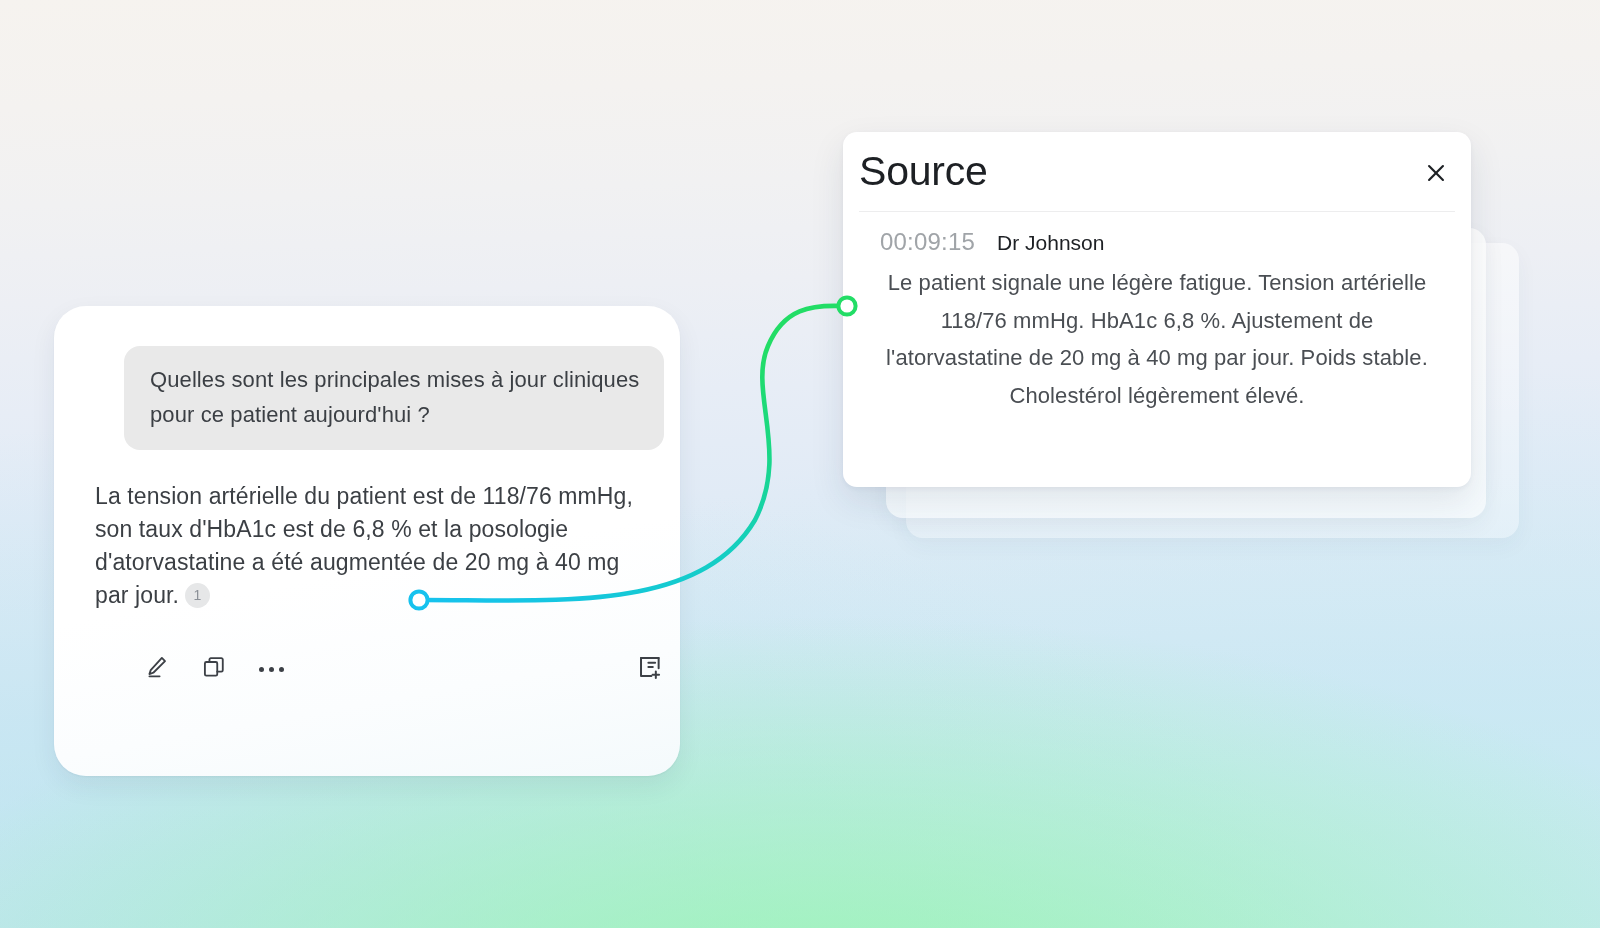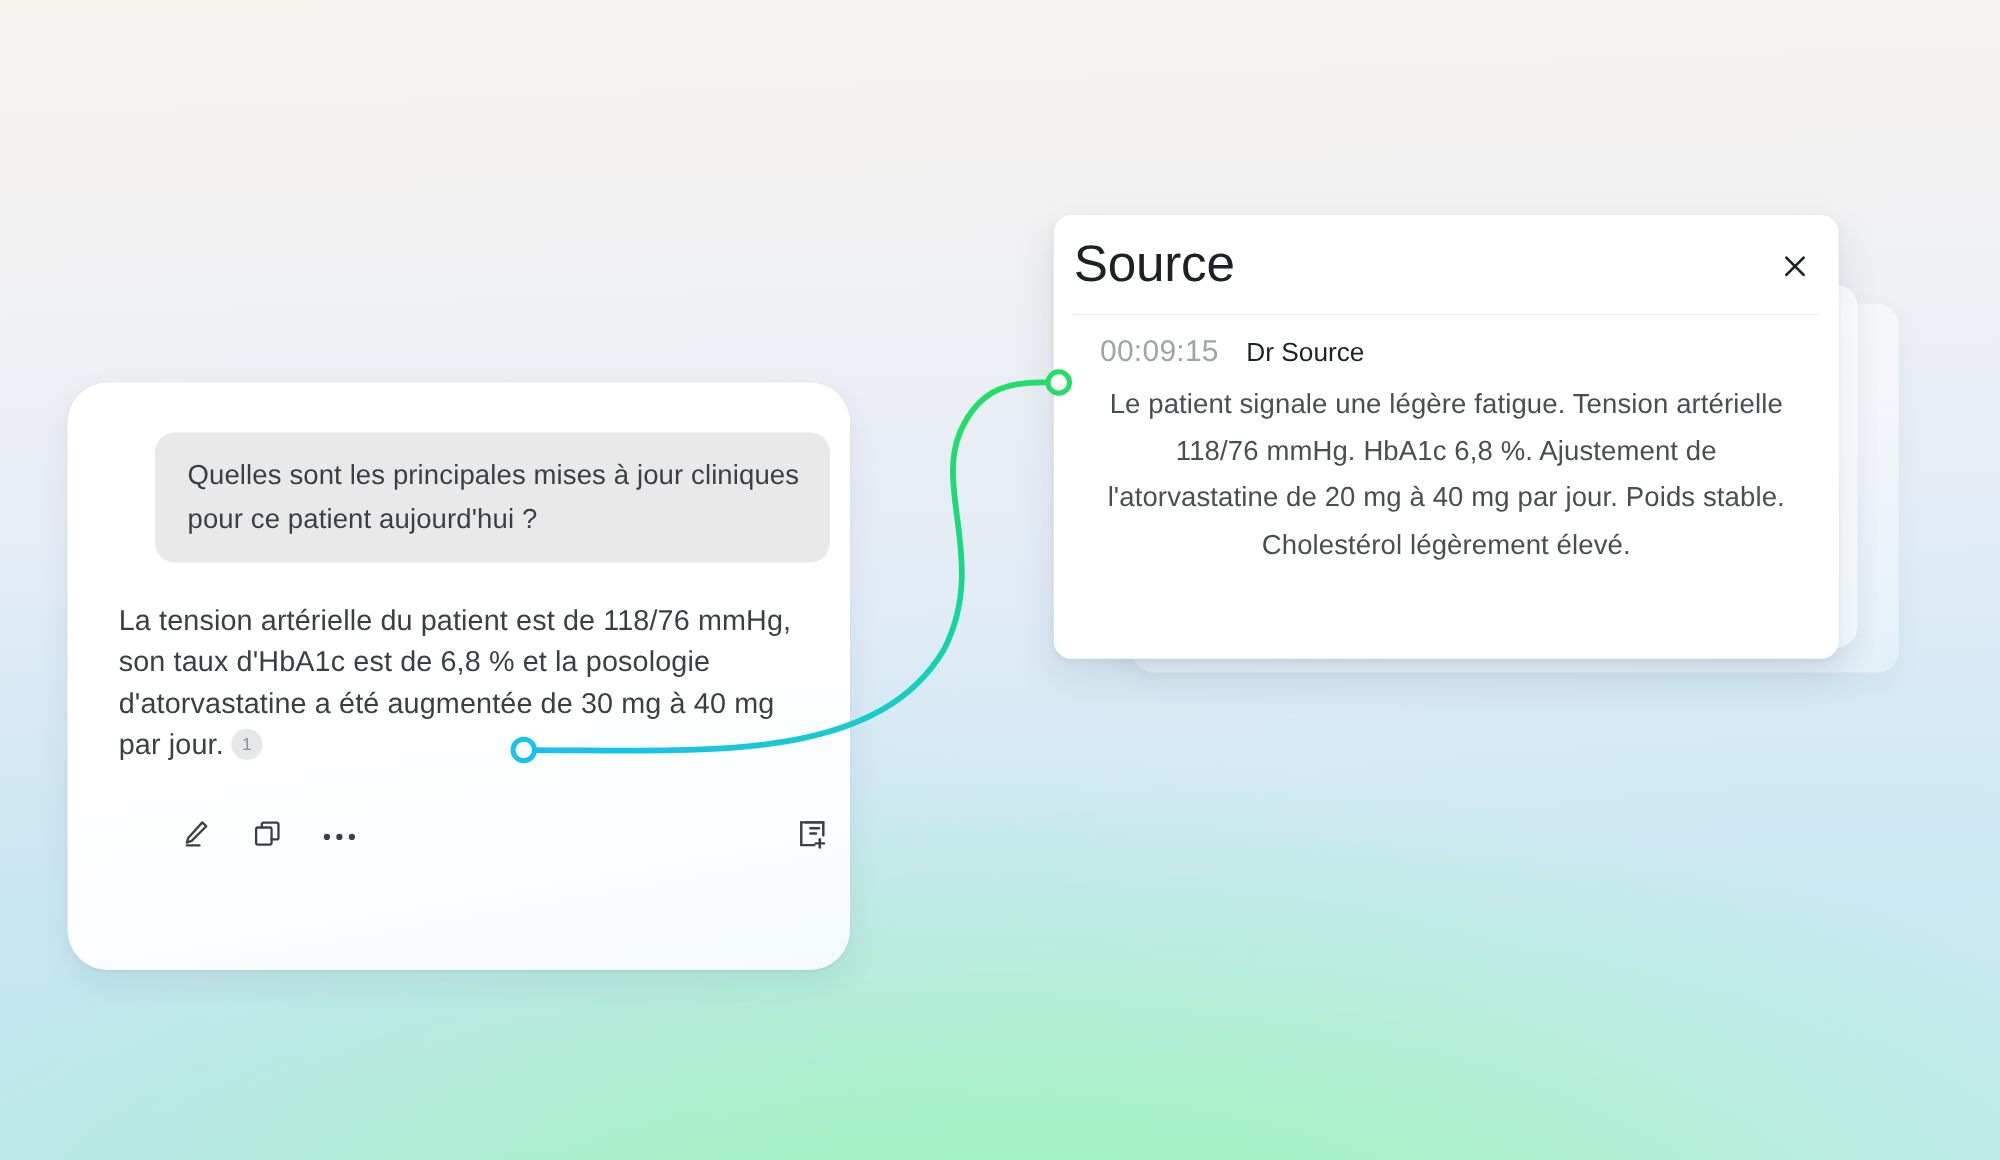--- a/index.html
+++ b/index.html
@@ -145,21 +145,20 @@
 
   
   #source-panel {
     left: 843px;
     top: 132px;
     width: 628px;
     height: 355px;
     border-radius: 14px;
     background: #ffffff;
     box-shadow: 0 2px 5px rgba(30,48,70,0.05), 0 14px 34px rgba(30,48,70,0.10);
-    margin-top: 40px;
   }
   #source-header {
     position: absolute;
     left: 0; right: 0; top: 0;
     height: 79px;
   }
   #source-title {
     position: absolute;
     left: 16px;
     top: 16px;
@@ -232,21 +231,21 @@
 <div id="backdrop"></div>
 
 <div class="card" id="ghost-2"></div>
 <div class="card" id="ghost-1"></div>
 
 <div class="card" id="chat-card">
 
   <div id="question-bubble">Quelles sont les principales mises à jour cliniques pour ce patient aujourd'hui ?</div>
 
   <div id="answer-text">
-    <span>La tension artérielle du patient est de 118/76 mmHg, son taux d'HbA1c est de 6,8 % et la posologie d'atorvastatine a été augmentée de 30 mg à 40 mg par jour.</span><span id="citation-badge">1</span>
+    <span>La tension artérielle du patient est de 118/76 mmHg, son taux d'HbA1c est de 6,8 % et la posologie d'atorvastatine a été augmentée de 20 mg à 40 mg par jour.</span><span id="citation-badge">1</span>
   </div>
 
   <div id="action-bar">
 
     <div class="act" id="act-edit">
       <span>
         <svg width="26" height="26" viewBox="0 0 24 24" fill="none" stroke="#3c4046" stroke-width="1.7" stroke-linecap="round" stroke-linejoin="round">
           <path d="M16.5 3.6 L19.4 6.5 L8.6 17.3 L5 18.5 L6.2 14.9 Z"></path>
           <path d="M5 20.6 L14.4 20.6"></path>
         </svg>
@@ -297,21 +296,21 @@
           <path d="M5.6 5.6 L18.4 18.4"></path>
           <path d="M18.4 5.6 L5.6 18.4"></path>
         </svg>
       </span>
     </div>
     <div id="header-rule"></div>
   </div>
 
   <div id="meta-row">
     <span id="meta-time">00:09:15</span>
-    <span id="meta-speaker">Dr Source</span>
+    <span id="meta-speaker">Dr Johnson</span>
   </div>
 
   <div id="source-body">Le patient signale une légère fatigue. Tension artérielle 118/76 mmHg. HbA1c 6,8 %. Ajustement de l'atorvastatine de 20 mg à 40 mg par jour. Poids stable. Cholestérol légèrement élevé.</div>
 </div>
 
 <svg id="connector">
   <defs>
     <linearGradient id="connGrad" x1="0" y1="1" x2="0.55" y2="0">
       <stop offset="0%" stop-color="#16c2ee"></stop>
       <stop offset="45%" stop-color="#14cfc0"></stop>

